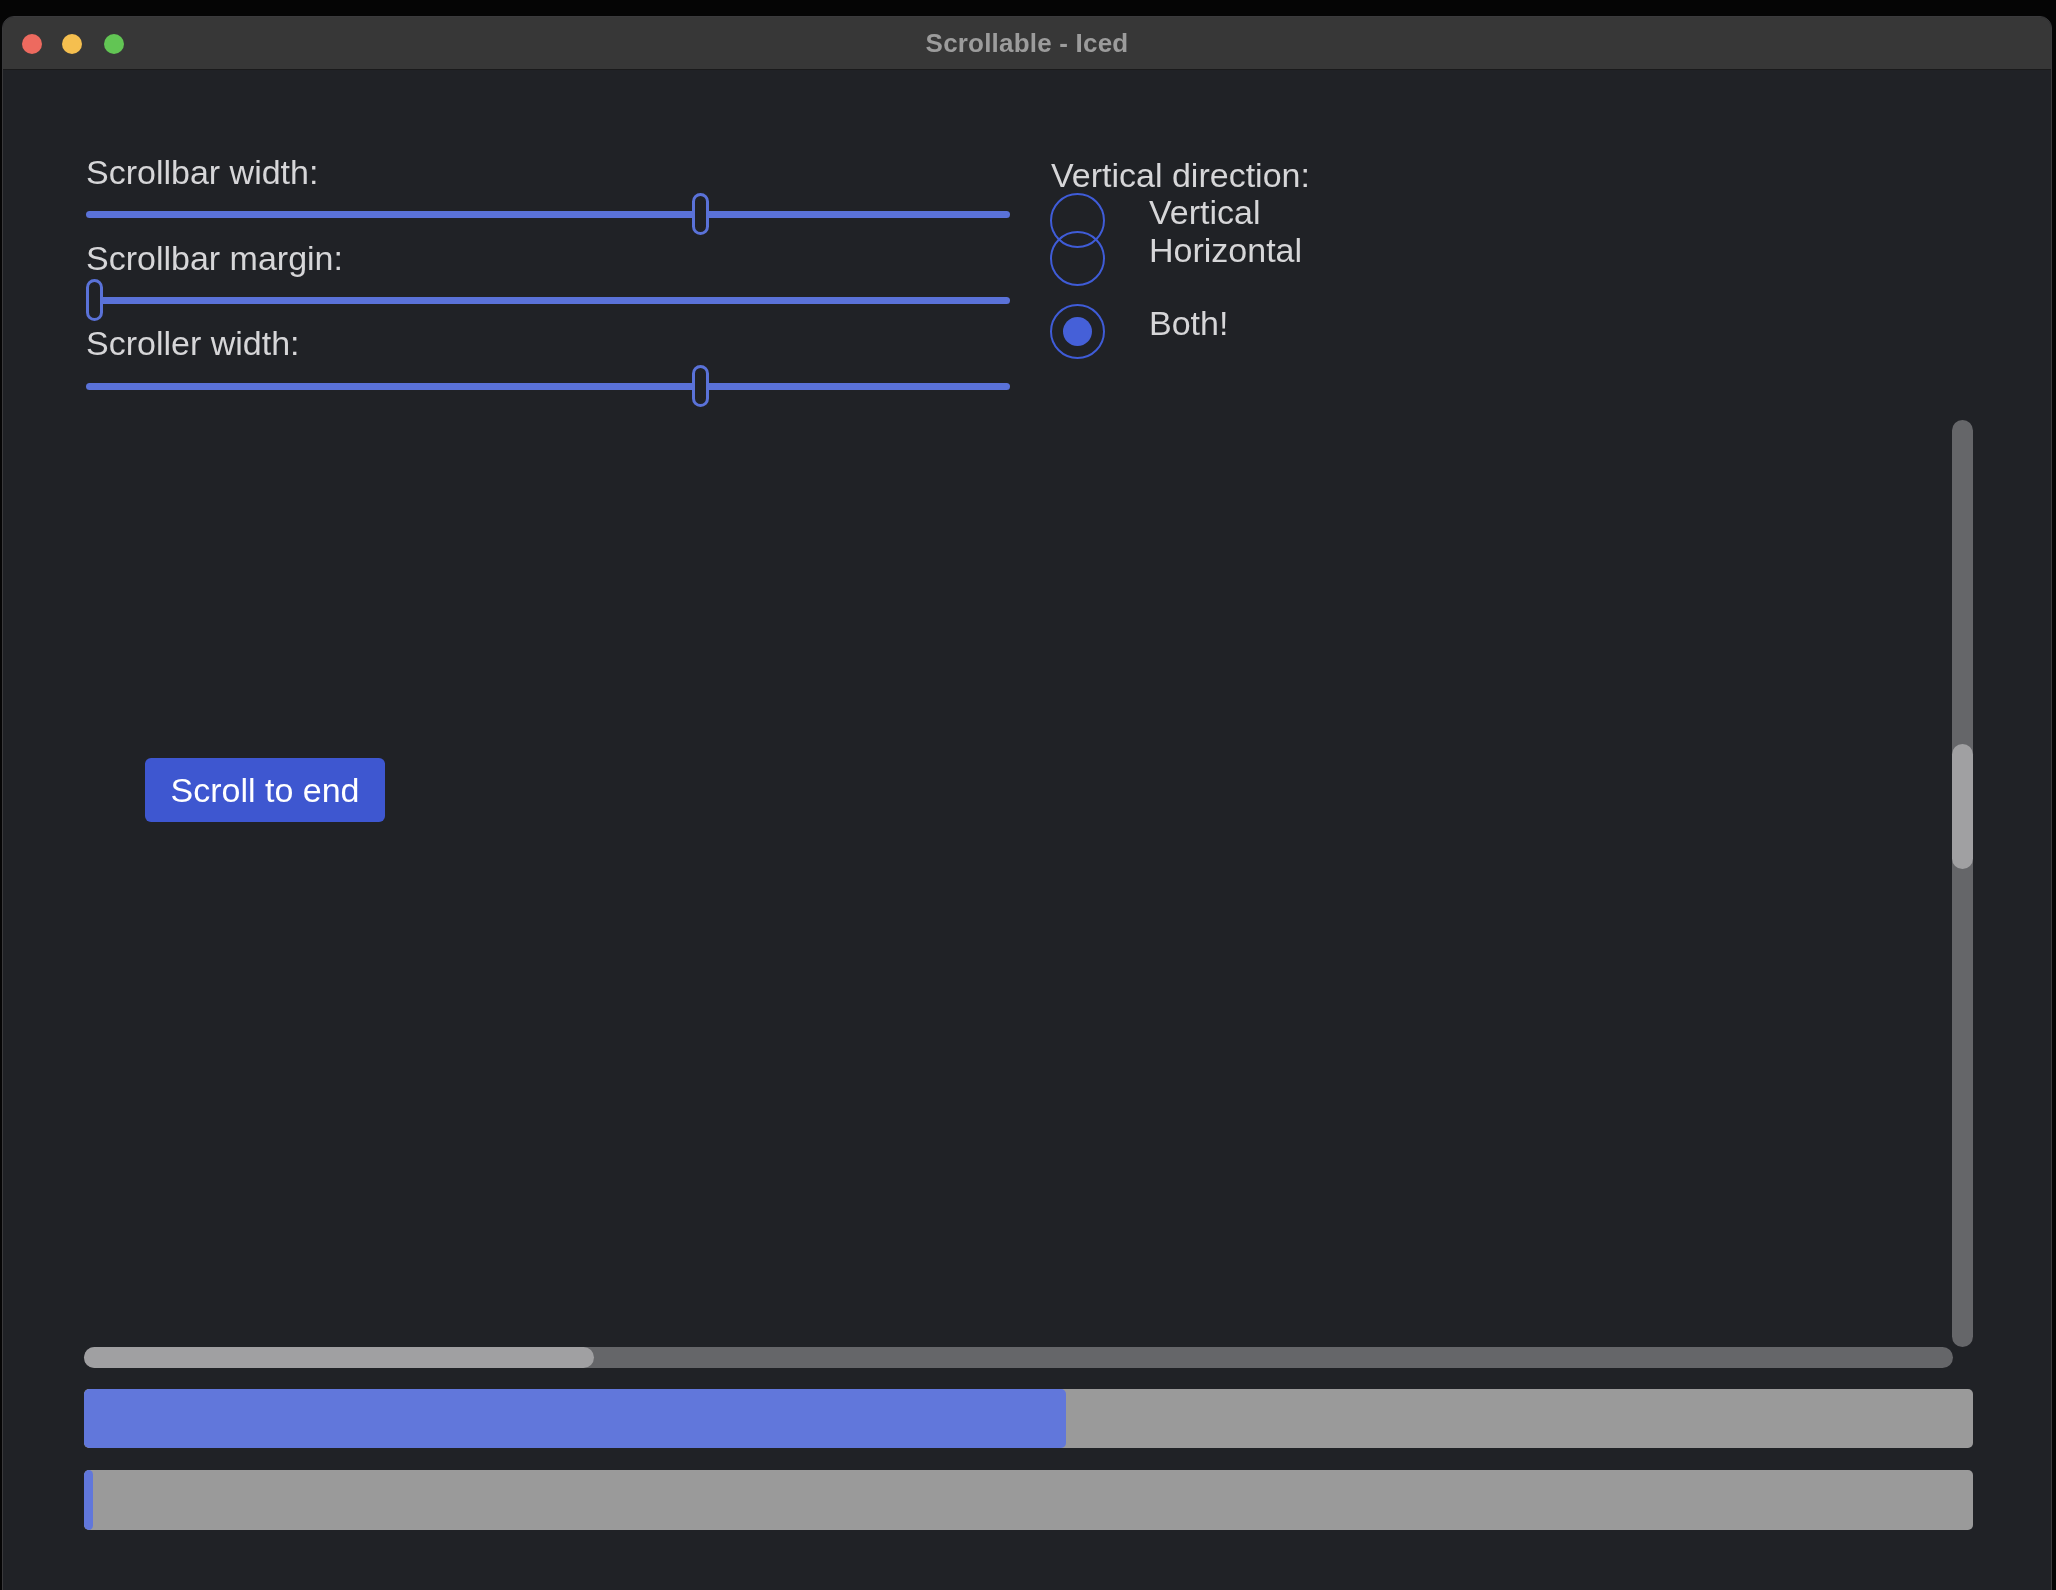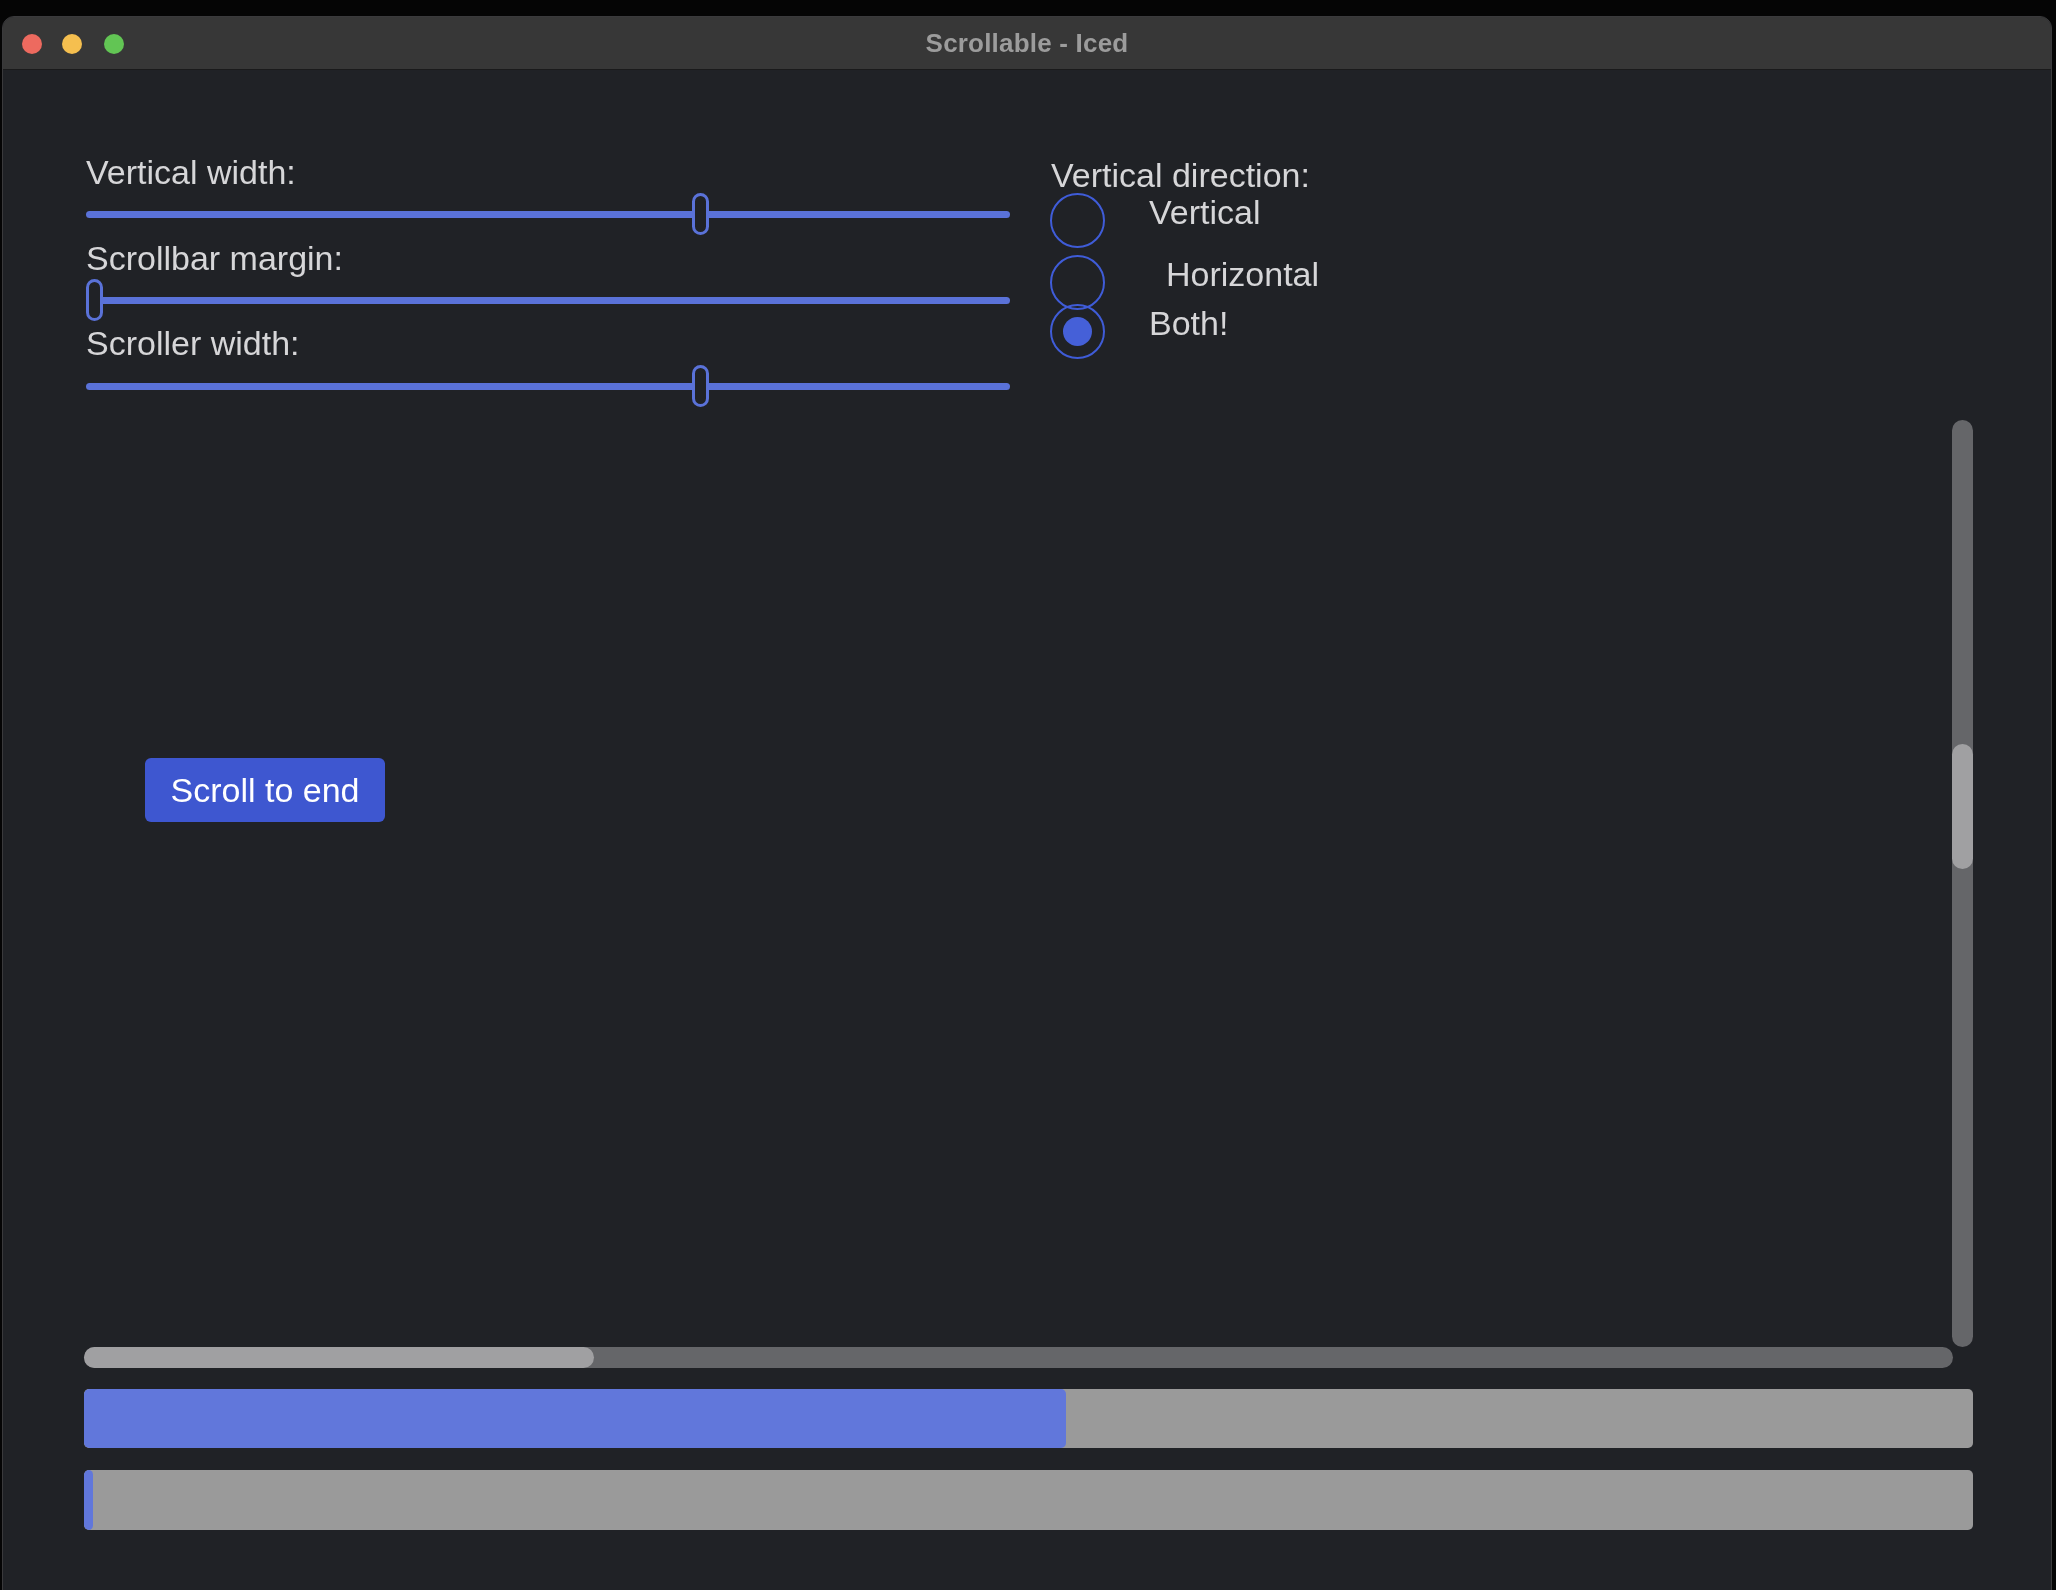--- a/index.html
+++ b/index.html
@@ -122,21 +122,21 @@
 
 <div class="window">
 
   <div class="titlebar">
     <span class="traffic red"></span>
     <span class="traffic yellow"></span>
     <span class="traffic green"></span>
     <div class="title">Scrollable - Iced</div>
   </div>
 
-  <div class="label" style="left:83px;top:135px;">Vertical width:</div>
+  <div class="label" style="left:83px;top:135px;">Scrollbar width:</div>
   <div class="label" style="left:83px;top:221px;">Scrollbar margin:</div>
   <div class="label" style="left:83px;top:306px;">Scroller width:</div>
 
   <div class="slider" style="top:176px;">
     <div class="rail"></div>
     <div class="thumb" style="left: calc(65.571%);"></div>
   </div>
   <div class="slider" style="top:262px;">
     <div class="rail"></div>
     <div class="thumb" style="left: calc(0%);"></div>
@@ -144,21 +144,21 @@
   <div class="slider" style="top:348px;">
     <div class="rail"></div>
     <div class="thumb" style="left: calc(65.571%);"></div>
   </div>
 
   <div class="label" style="left:1048px;top:138px;">Vertical direction:</div>
   <div class="radio-row" style="top:176px;">
     <span class="radio-circle"></span>
     <span class="radio-label">Vertical</span>
   </div>
-  <div class="radio-row" style="top:238px;gap:17px;">
+  <div class="radio-row" style="top:214px;">
     <span class="radio-circle"></span>
     <span class="radio-label">Horizontal</span>
   </div>
   <div class="radio-row selected" style="top:287px;">
     <span class="radio-circle">
         <span class="radio-dot"></span>
       </span>
     <span class="radio-label">Both!</span>
   </div>
 

